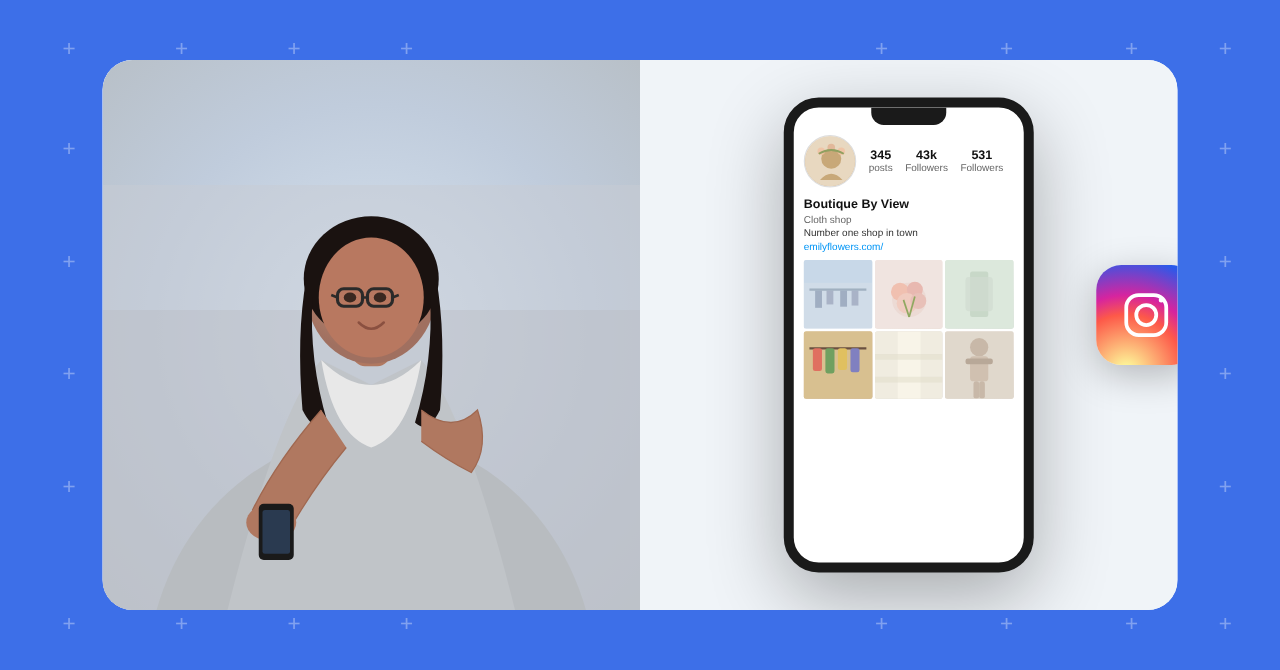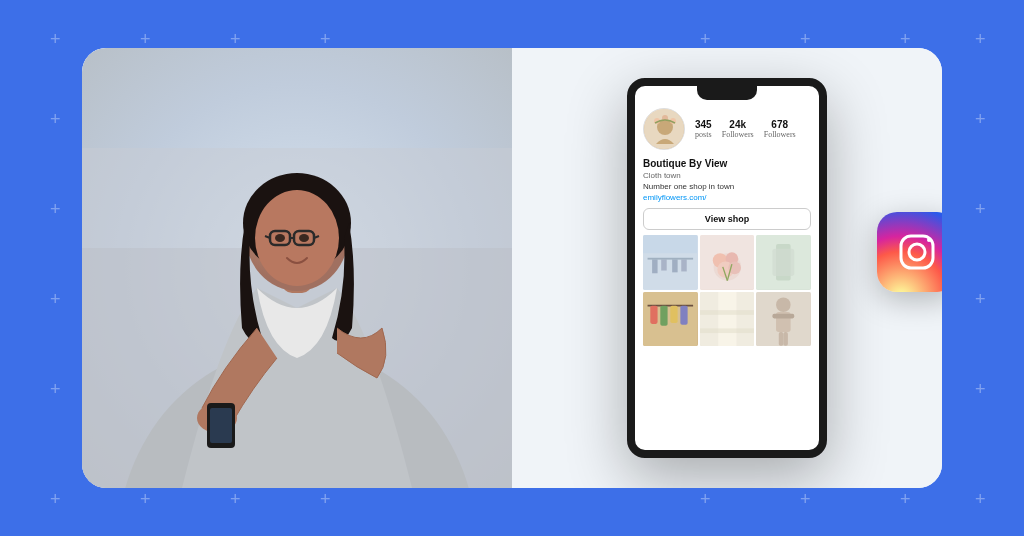--- a/index.html
+++ b/index.html
@@ -72,21 +72,21 @@
       background: #f0f4f8;
       padding: 20px;
     }
 
     
     .phone {
       position: relative;
       width: 200px;
       height: 380px;
       background: #ffffff;
-      border-radius: 18px;
+      border-radius: 28px;
       border: 8px solid #1a1a1a;
       box-shadow: 0 20px 60px rgba(0,0,0,0.3);
       overflow: hidden;
       z-index: 2;
     }
 
     .phone-notch {
       position: absolute;
       top: 0;
       left: 50%;
@@ -149,21 +149,20 @@
 
     .stat-num {
       font-weight: 700;
       font-size: 10px;
       color: #111;
     }
 
     .stat-label {
       color: #666;
       font-size: 8px;
-      font-family: Liberation Serif, serif;
     }
 
     .profile-name {
       font-size: 10px;
       font-weight: 700;
       color: #111;
       margin-bottom: 2px;
     }
 
     .profile-category {
@@ -455,36 +454,35 @@
                   <path d="M 11 14 Q 21 8 31 14" fill="none" stroke="#90a060" stroke-width="1.5"></path>
                 </svg>
               </div>
             </div>
             <div class="stats-row">
               <div class="stat">
                 <span class="stat-num">345</span>
                 <span class="stat-label">posts</span>
               </div>
               <div class="stat">
-                <span class="stat-num">24k</span>
+                <span class="stat-num">43k</span>
                 <span class="stat-label">Followers</span>
               </div>
               <div class="stat">
-                <span class="stat-num">678</span>
+                <span class="stat-num">531</span>
                 <span class="stat-label">Followers</span>
               </div>
             </div>
           </div>
 
           <div class="profile-name">Boutique By View</div>
-          <div class="profile-category">Cloth town</div>
+          <div class="profile-category">Cloth shop</div>
           <div class="profile-bio">Number one shop in town</div>
           <div class="profile-link">emilyflowers.com/</div>
 
-          <div class="view-shop-btn">View shop</div>
 
 
           <div class="photo-grid">
             <div class="grid-photo grid-photo-1">
               <svg width="100%" height="100%" viewBox="0 0 60 60" xmlns="http://www.w3.org/2000/svg">
                 <rect width="60" height="60" fill="#c8d8e8"></rect>
 
                 <rect x="0" y="20" width="60" height="40" fill="#d0dce8"></rect>
                 <rect x="5" y="25" width="50" height="2" fill="#a0b0c0"></rect>
                 <rect x="10" y="27" width="6" height="15" fill="#8090a8" opacity="0.6"></rect>

